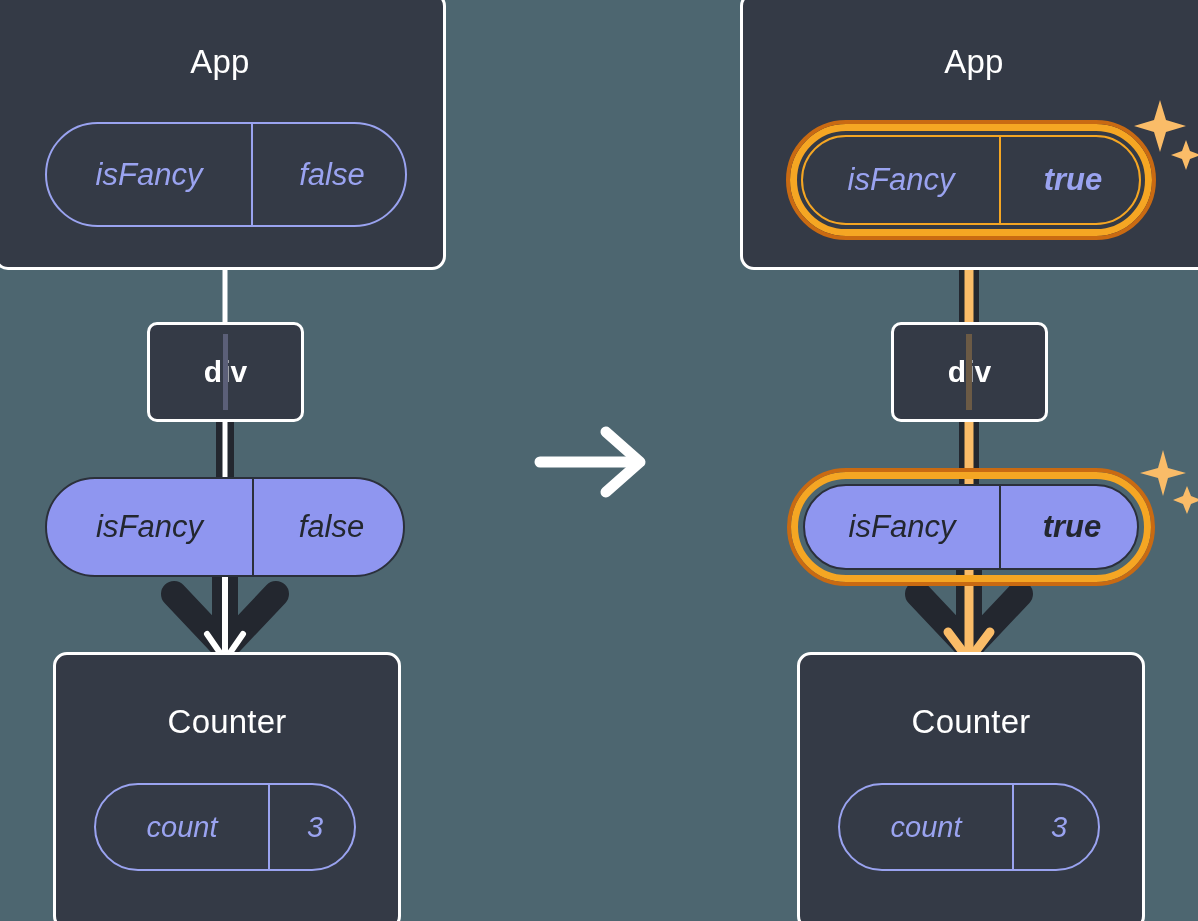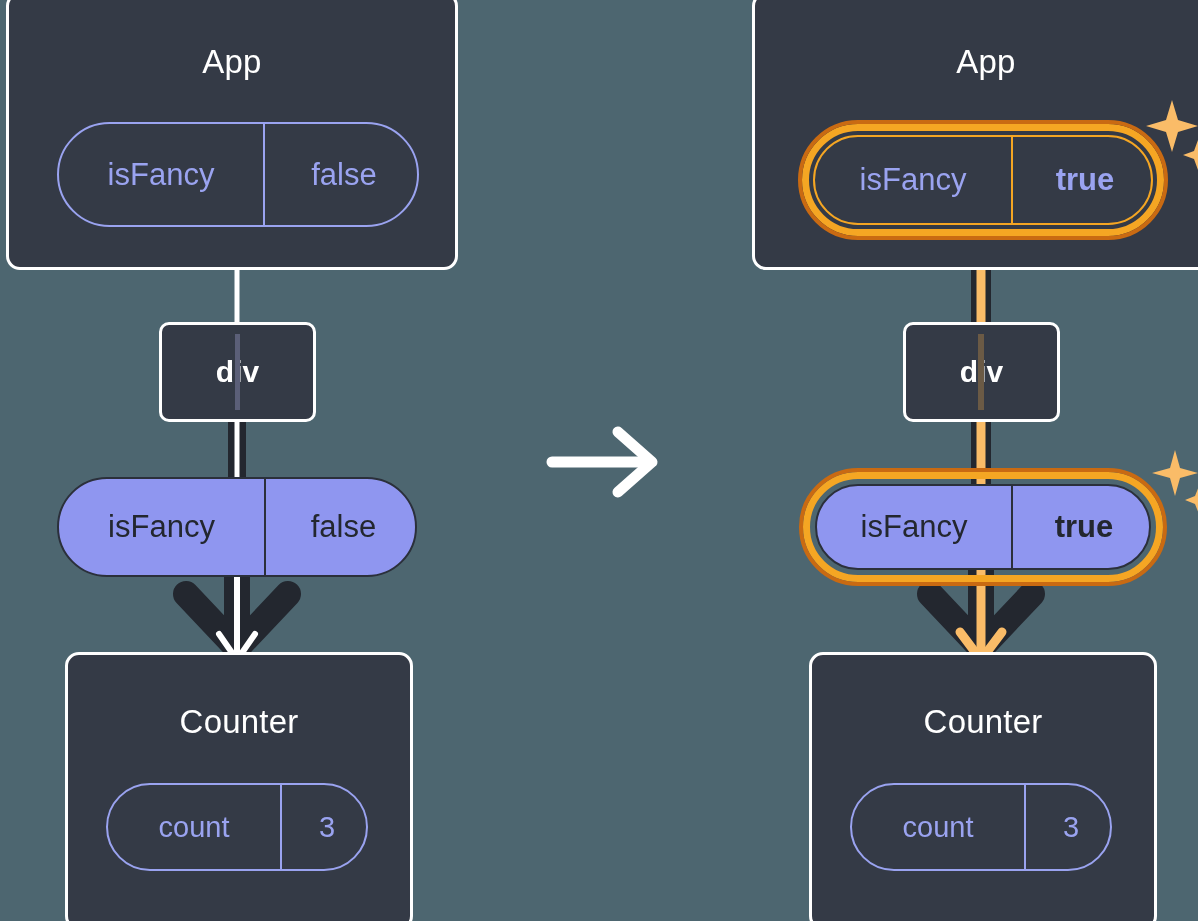--- a/index.html
+++ b/index.html
@@ -3,21 +3,21 @@
 <meta charset="utf-8">
 <style>
   html,body{margin:0;padding:0;}
   body{
     width:1198px;height:921px;
     background:#4d6670;
     font-family:"Liberation Sans", sans-serif;
     overflow:hidden;
     position:relative;
   }
-  #stage{position:absolute;left:16px;top:0;width:1002px;height:921px;}
+  #stage{position:absolute;left:4px;top:0;width:1002px;height:921px;}
   svg.layer{position:absolute;left:0;top:0;width:1198px;height:921px;}
 
   
   .compbox{
     position:absolute;
     background:#343a46;
     border:3px solid #ffffff;
     border-radius:14px;
     box-sizing:border-box;
     z-index:3;
@@ -47,20 +47,21 @@
     box-sizing:border-box;
     display:flex;
     align-items:stretch;
     border-radius:999px;
     z-index:7;
   }
   .pill .cell{
     display:flex;align-items:center;justify-content:center;
     font-size:31px;
     white-space:nowrap;
+    font-style:italic;
   }
   .pill .cell.name{flex:0 0 auto;}
   .pill .cell.val{flex:0 0 auto;}
 
   
   .pill.ghost{
     border:2px solid #9aa3f0;
     background:transparent;
   }
   .pill.ghost .cell{color:#9aa3f0;}

